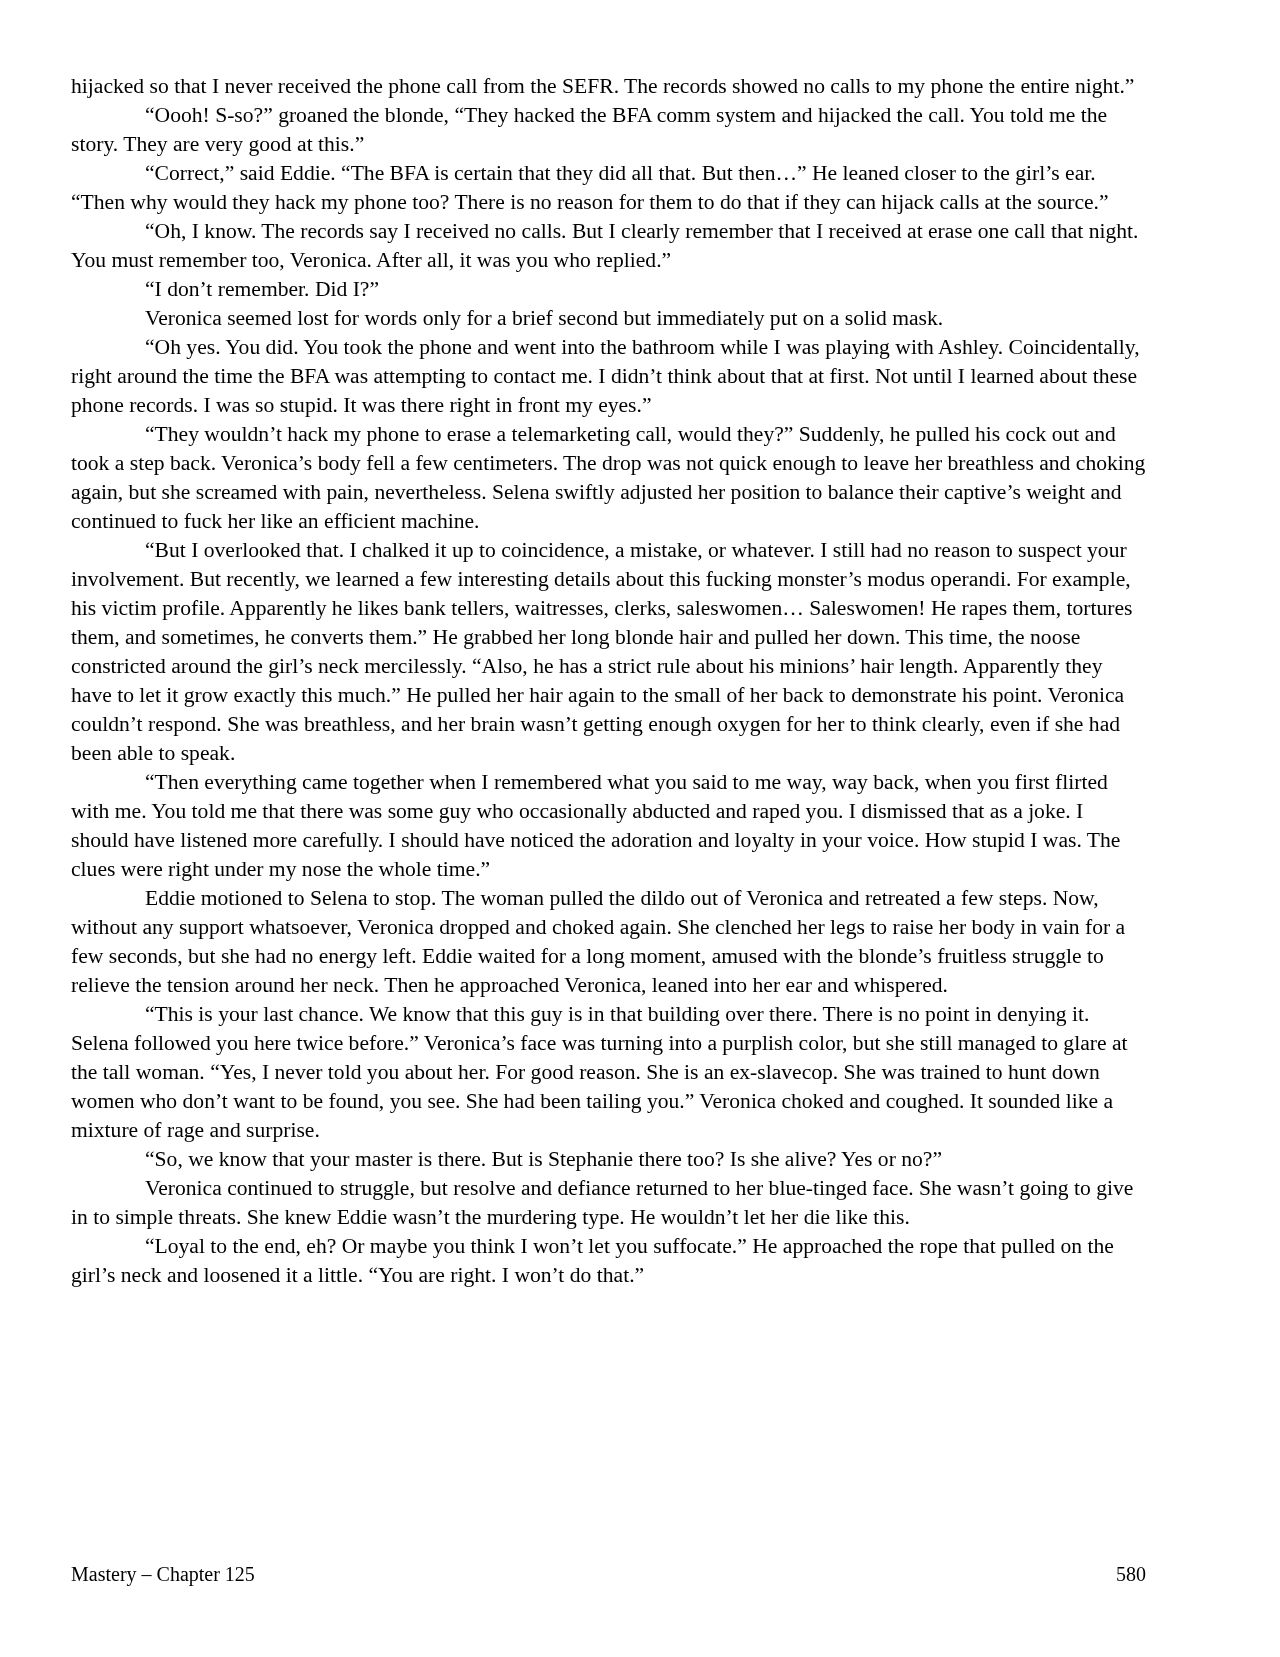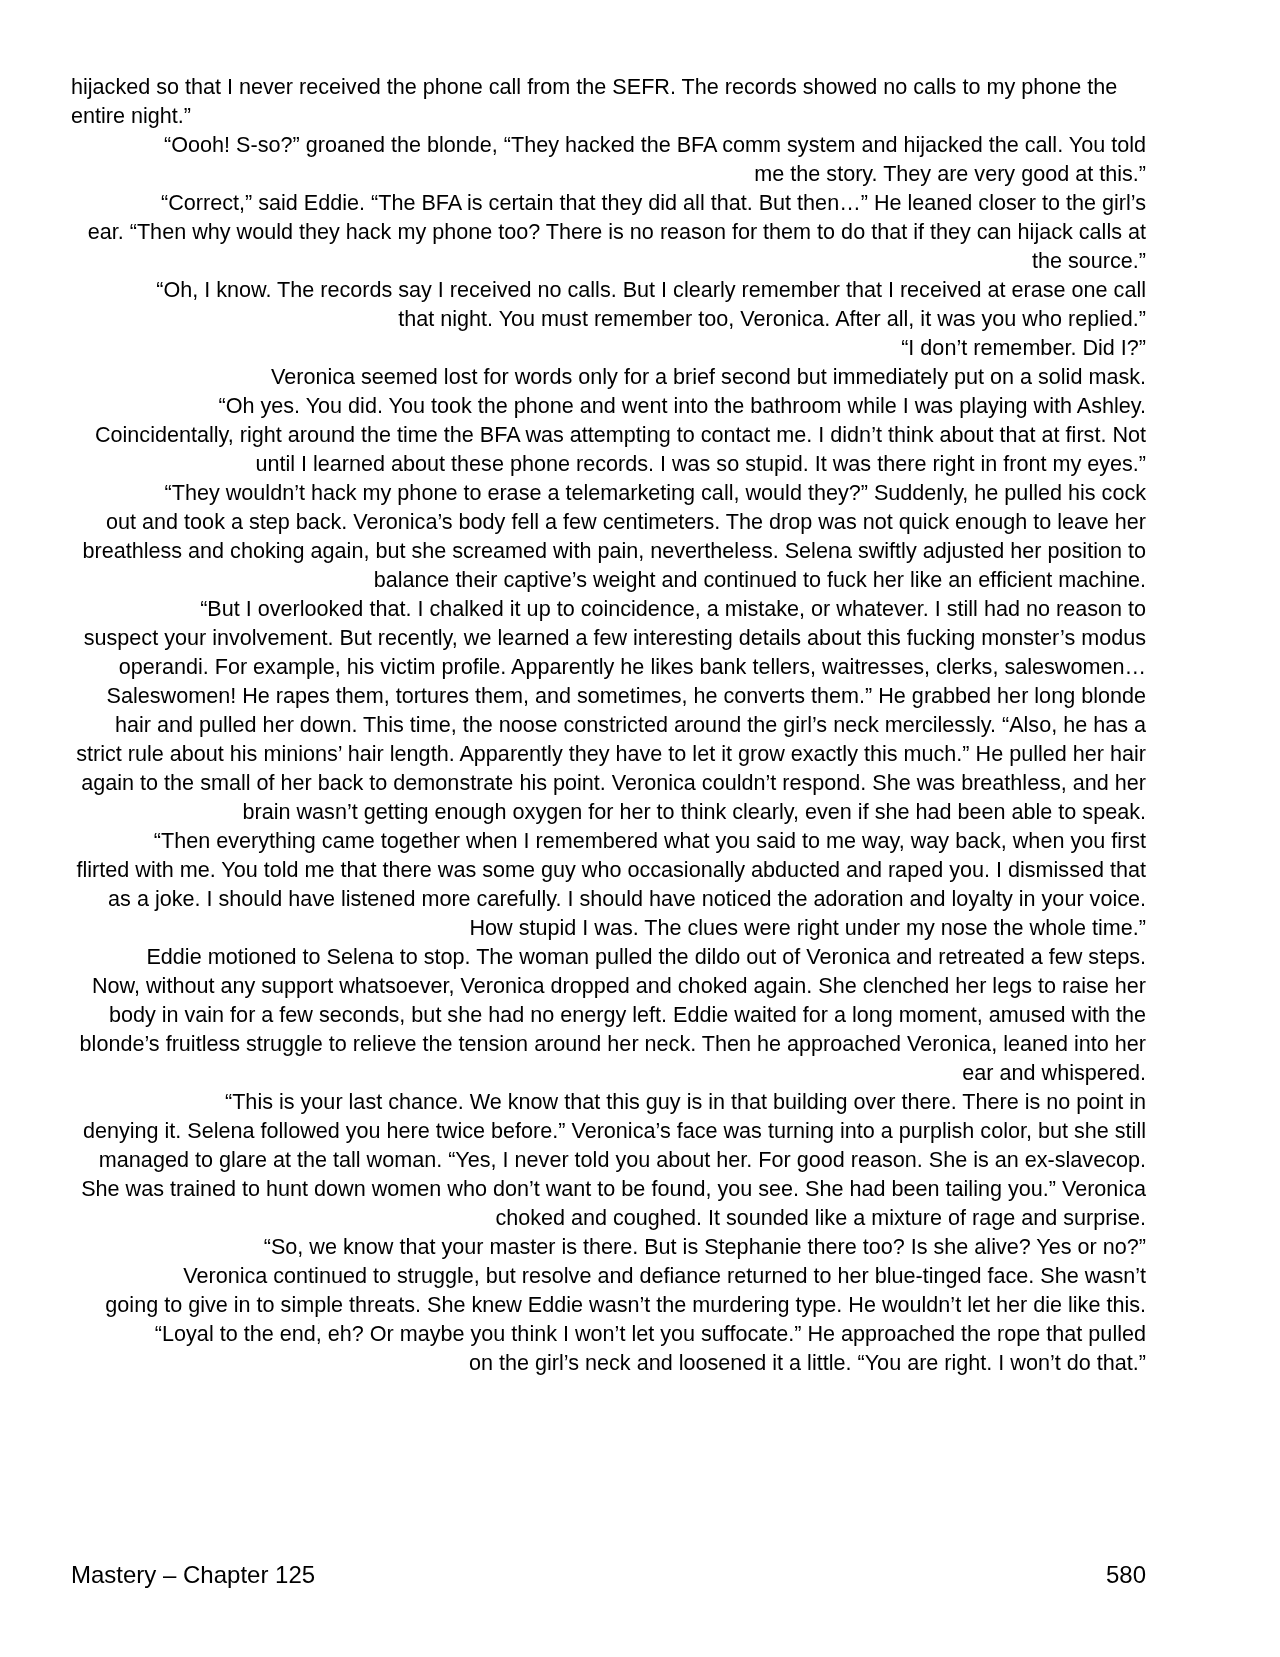--- a/index.html
+++ b/index.html
@@ -6,46 +6,45 @@
     margin: 0;
     padding: 0;
     background: #ffffff;
   }
   .page {
     position: relative;
     width: 1280px;
     height: 1657px;
     background: #ffffff;
     color: #000000;
-    font-family: Liberation Sans, sans-serif;
+    font-family: Liberation Serif, serif;
     overflow: hidden;
   }
   .body-text {
     position: absolute;
     left: 71px;
     top: 72px;
     width: 1075px;
     font-size: 21.6px;
     line-height: 29px;
     text-align: left;
   }
   .body-text p {
     margin: 0;
     padding: 0;
   }
   .body-text p.indent {
     text-indent: 74px;
-    text-align: right;
   }
   .footer {
     position: absolute;
     left: 71px;
     width: 1075px;
     top: 1560px;
-    font-size: 24px;
+    font-size: 20px;
     line-height: 29px;
     display: flex;
     justify-content: space-between;
   }
 </style>
 </head>
 <body>
 
 <div class="page">
   <div class="body-text" id="paragraphs">

